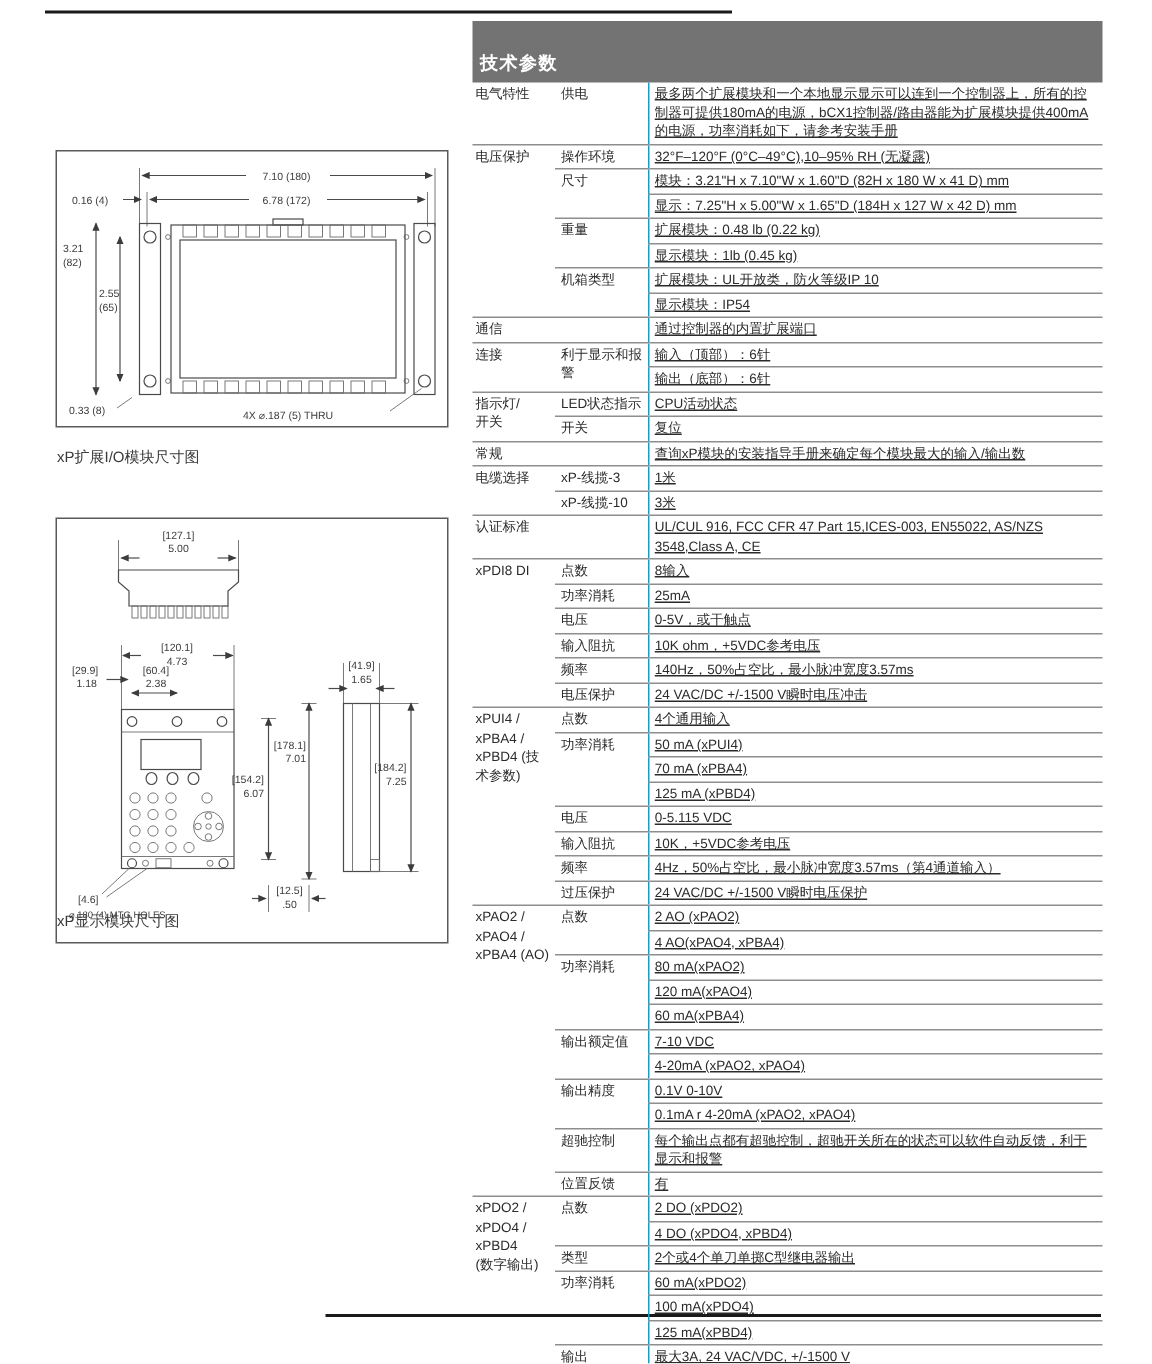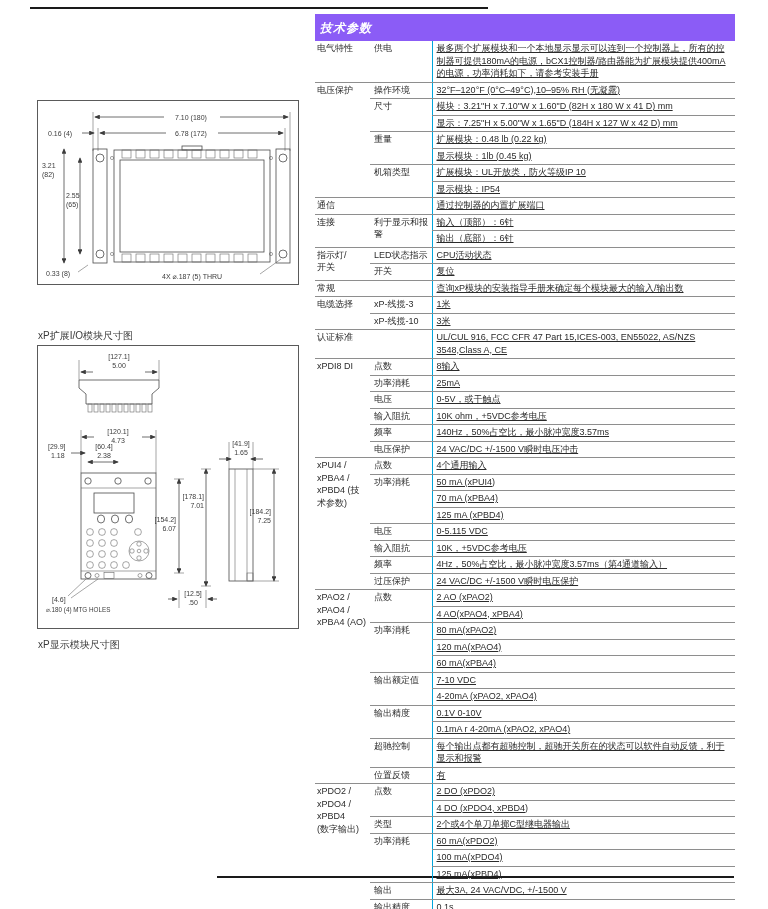--- a/index.html
+++ b/index.html
@@ -6,33 +6,33 @@
   #page{position:relative;width:768px;height:909px;background:#fff;overflow:hidden;
         font-family:"Liberation Sans","DejaVu Sans",sans-serif;color:#2b2b2b;}
   .rule{position:absolute;background:#1a1a1a;height:2px;}
   #top-rule{left:30px;top:7px;width:458px;}
   #bottom-rule{left:217px;top:876px;width:517px;height:1.5px;}
 
   
   .diagram-frame{position:absolute;border:1px solid #5a5a5a;background:#fff;}
   #io-frame{left:37px;top:100px;width:260px;height:183px;}
   #disp-frame{left:37px;top:345px;width:260px;height:282px;}
-  .diagram-caption{position:absolute;font-size:10px;color:#3a3a3a;margin-top:31px;}
+  .diagram-caption{position:absolute;font-size:10px;color:#3a3a3a;}
   #io-caption{left:38px;top:298px;}
   #disp-caption{left:38px;top:607px;}
   svg{display:block;}
   svg text{font-family:"Liberation Sans","DejaVu Sans",sans-serif;font-size:7px;fill:#3c3c3c;}
   svg .sm{font-size:6.3px;}
   .dln{stroke:#4a4a4a;stroke-width:0.8;fill:none;}
   .thin{stroke:#6a6a6a;stroke-width:0.6;fill:none;}
 
   
   #spec{position:absolute;left:315px;top:14px;width:420px;}
-  #spec-title{background:#8b5cf6;color:#fff;font-size:12px;font-weight:bold;
-              padding:6px 6px 4px 5px;letter-spacing:1px;font-style:italic;}
+  #spec-title{background:#737373;color:#fff;font-size:12px;font-weight:bold;
+              padding:20px 6px 4px 5px;letter-spacing:1px;}
   table{border-collapse:collapse;width:420px;table-layout:fixed;}
   td{border-bottom:1px solid #8e8e8e;vertical-align:top;padding:1px 3px 2px 4px;
      font-size:9px;line-height:12.5px;color:#2b2b2b;word-break:break-word;}
   td.cat{white-space:pre-line;padding-left:2px;}
   td.val{border-left:1.5px solid #00A5DC;text-decoration:underline;}
 </style>
 </head>
 <body>
 <div id="page">
 

